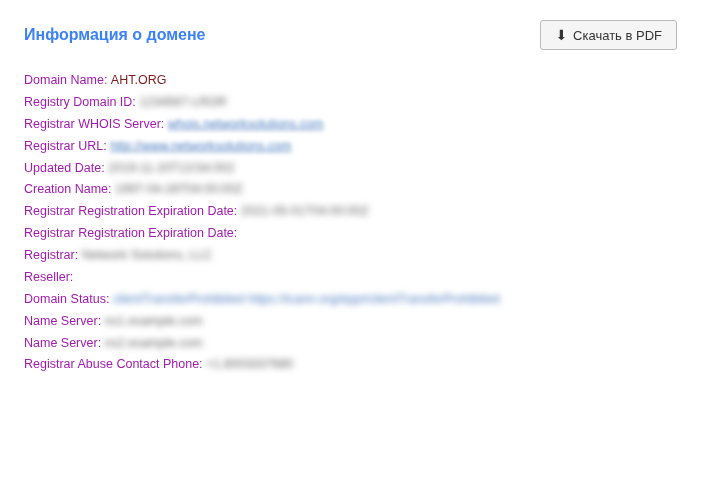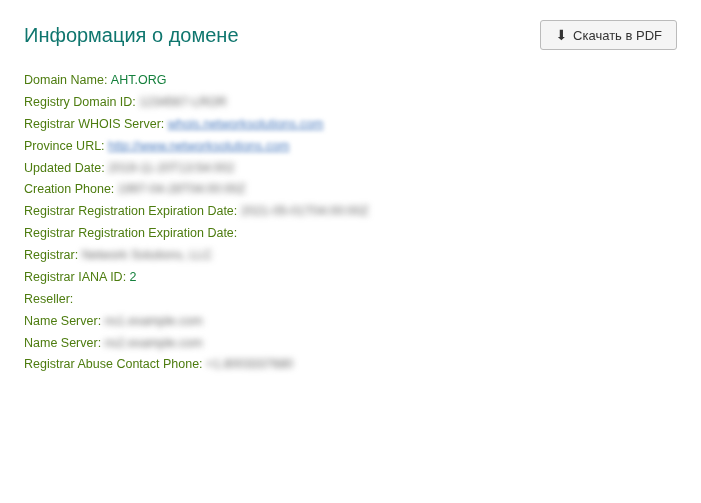--- a/index.html
+++ b/index.html
@@ -18,23 +18,23 @@
     }
 
     .header {
       display: flex;
       align-items: center;
       justify-content: space-between;
       margin-bottom: 20px;
     }
 
     .page-title {
-      font-size: 20px;
-      font-weight: normal;
-      color: #0f766e;
+      font-size: 16px;
+      font-weight: bold;
+      color: #3b82f6;
     }
 
     .download-btn {
       display: flex;
       align-items: center;
       gap: 6px;
       border: 1px solid #bbb;
       background: #f5f5f5;
       padding: 6px 14px;
       font-size: 13px;
@@ -52,21 +52,21 @@
       line-height: 1.75;
       color: #444;
     }
 
     .field-row {
       display: flex;
       flex-wrap: wrap;
     }
 
     .field-label {
-      color: #4d7c0f;
+      color: #a21caf;
       white-space: pre;
     }
 
     .field-value {
       color: #888;
     }
 
     .field-value.blurred {
       filter: blur(3px);
       color: #666;
@@ -80,21 +80,21 @@
       user-select: none;
     }
 
     .field-value.blurred-status {
       color: #4a7bbf;
       filter: blur(3px);
       user-select: none;
     }
 
     .field-value.clear {
-      color: #15803d;
+      color: #7f1d1d;
     }
   </style>
 </head>
 <body>
 
 <div class="header">
   <h1 class="page-title">Информация о домене</h1>
   <button class="download-btn">
     <span class="download-icon">⬇</span>
     <span>Скачать в PDF</span>
@@ -108,48 +108,48 @@
     </div>
     <div class="field-row">
       <span class="field-label">Registry Domain ID: </span>
       <span class="field-value blurred">1234567-LROR</span>
     </div>
     <div class="field-row">
       <span class="field-label">Registrar WHOIS Server: </span>
       <span class="field-value link-plain">whois.networksolutions.com</span>
     </div>
     <div class="field-row">
-      <span class="field-label">Province URL: </span>
+      <span class="field-label">Registrar URL: </span>
       <span class="field-value link-plain">http://www.networksolutions.com</span>
     </div>
     <div class="field-row">
       <span class="field-label">Updated Date: </span>
       <span class="field-value blurred">2019-11-20T13:54:002</span>
     </div>
     <div class="field-row">
-      <span class="field-label">Creation Phone: </span>
+      <span class="field-label">Creation Name: </span>
       <span class="field-value blurred">1997-04-28T04:00:00Z</span>
     </div>
     <div class="field-row">
       <span class="field-label">Registrar Registration Expiration Date: </span>
       <span class="field-value blurred">2021-05-01T04:00:00Z</span>
     </div>
     <div class="field-row">
       <span class="field-label">Registrar Registration Expiration Date: </span>
     </div>
     <div class="field-row">
       <span class="field-label">Registrar: </span>
       <span class="field-value blurred">Network Solutions, LLC</span>
     </div>
     <div class="field-row">
-      <span class="field-label">Registrar IANA ID: </span>
-      <span class="field-value clear">2</span>
+      <span class="field-label">Reseller: </span>
     </div>
     <div class="field-row">
-      <span class="field-label">Reseller: </span>
+      <span class="field-label">Domain Status: </span>
+      <span class="field-value blurred-status">clientTransferProhibited https://icann.org/epp#clientTransferProhibited</span>
     </div>
     <div class="field-row">
       <span class="field-label">Name Server: </span>
       <span class="field-value blurred">ns1.example.com</span>
     </div>
     <div class="field-row">
       <span class="field-label">Name Server: </span>
       <span class="field-value blurred">ns2.example.com</span>
     </div>
     <div class="field-row">

